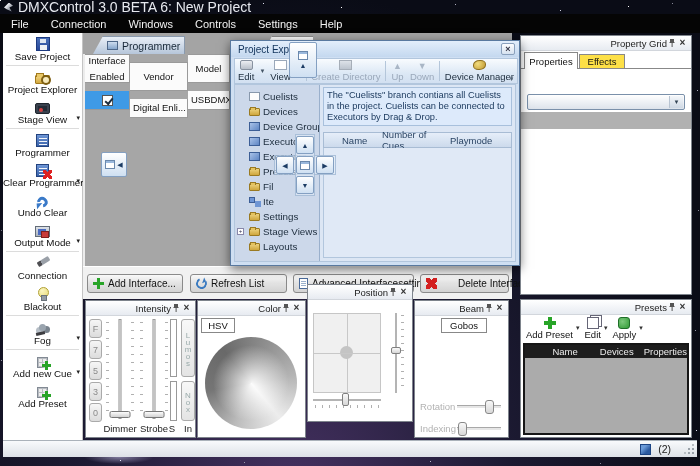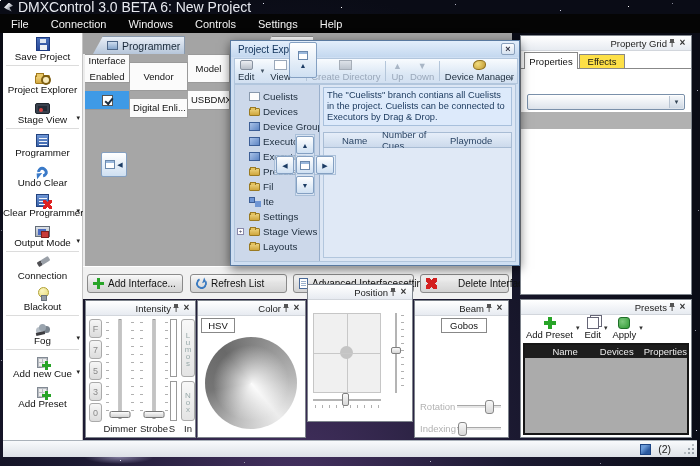--- a/index.html
+++ b/index.html
@@ -292,29 +292,29 @@
       <span class="si si-stage"></span>
       <span class="lbl">Stage View</span>
       <span class="sb-arrow">▾</span>
     </div>
     <div class="sb-div"></div>
     <div class="sb-item">
       <span class="si si-prog"></span>
       <span class="lbl">Programmer</span>
     </div>
     <div class="sb-item">
+      <span class="si si-prog">
+          <i class="rx"></i>
+        </span>
+      <span class="lbl">Clear Programmer</span>
+      <span class="sb-arrow">▾</span>
+    </div>
+    <div class="sb-item">
       <span class="si si-undo"></span>
       <span class="lbl">Undo Clear</span>
-    </div>
-    <div class="sb-item">
-      <span class="si si-prog">
-          <i class="rx"></i>
-        </span>
-      <span class="lbl">Clear Programmer</span>
-      <span class="sb-arrow">▾</span>
     </div>
     <div class="sb-item">
       <span class="si si-out"></span>
       <span class="lbl">Output Mode</span>
       <span class="sb-arrow">▾</span>
     </div>
     <div class="sb-div"></div>
     <div class="sb-item">
       <span class="si si-high"></span>
       <span class="lbl">Connection</span>

